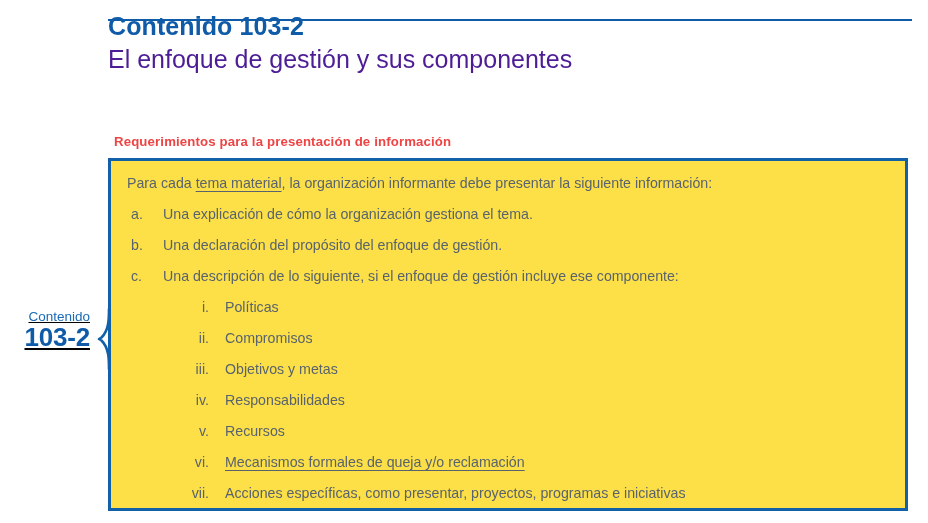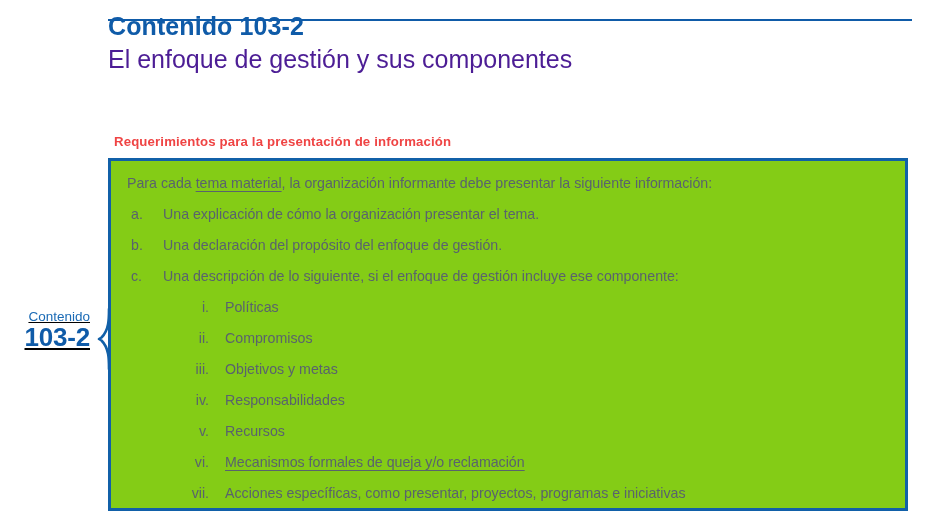--- a/index.html
+++ b/index.html
@@ -105,21 +105,21 @@
 
   
   .content-box {
     position: absolute;
     left: 108px;
     top: 158px;
     width: 800px;
     height: 353px;
     border: 3px solid #1160a8;
     box-sizing: border-box;
-    background: #84cc16;
+    background: #fde047;
   }
 
   .box-inner {
     position: absolute;
     left: 16px;
     top: 12px;
     right: 12px;
   }
 
   
@@ -204,21 +204,21 @@
 </div>
 
 <div class="content-box">
   <div class="box-inner">
 
     <p class="intro-line"><span>Para cada </span><span class="u">tema material</span><span>, la organización informante debe presentar la siguiente información:</span></p>
 
     <ul class="alpha-list">
       <li class="alpha-item">
         <span class="alpha-marker">a.</span>
-        <span class="alpha-text">Una explicación de cómo la organización presentar el tema.</span>
+        <span class="alpha-text">Una explicación de cómo la organización gestiona el tema.</span>
       </li>
       <li class="alpha-item">
         <span class="alpha-marker">b.</span>
         <span class="alpha-text">Una declaración del propósito del enfoque de gestión.</span>
       </li>
       <li class="alpha-item">
         <span class="alpha-marker">c.</span>
         <span class="alpha-text">Una descripción de lo siguiente, si el enfoque de gestión incluye ese componente:</span>
       </li>
     </ul>

